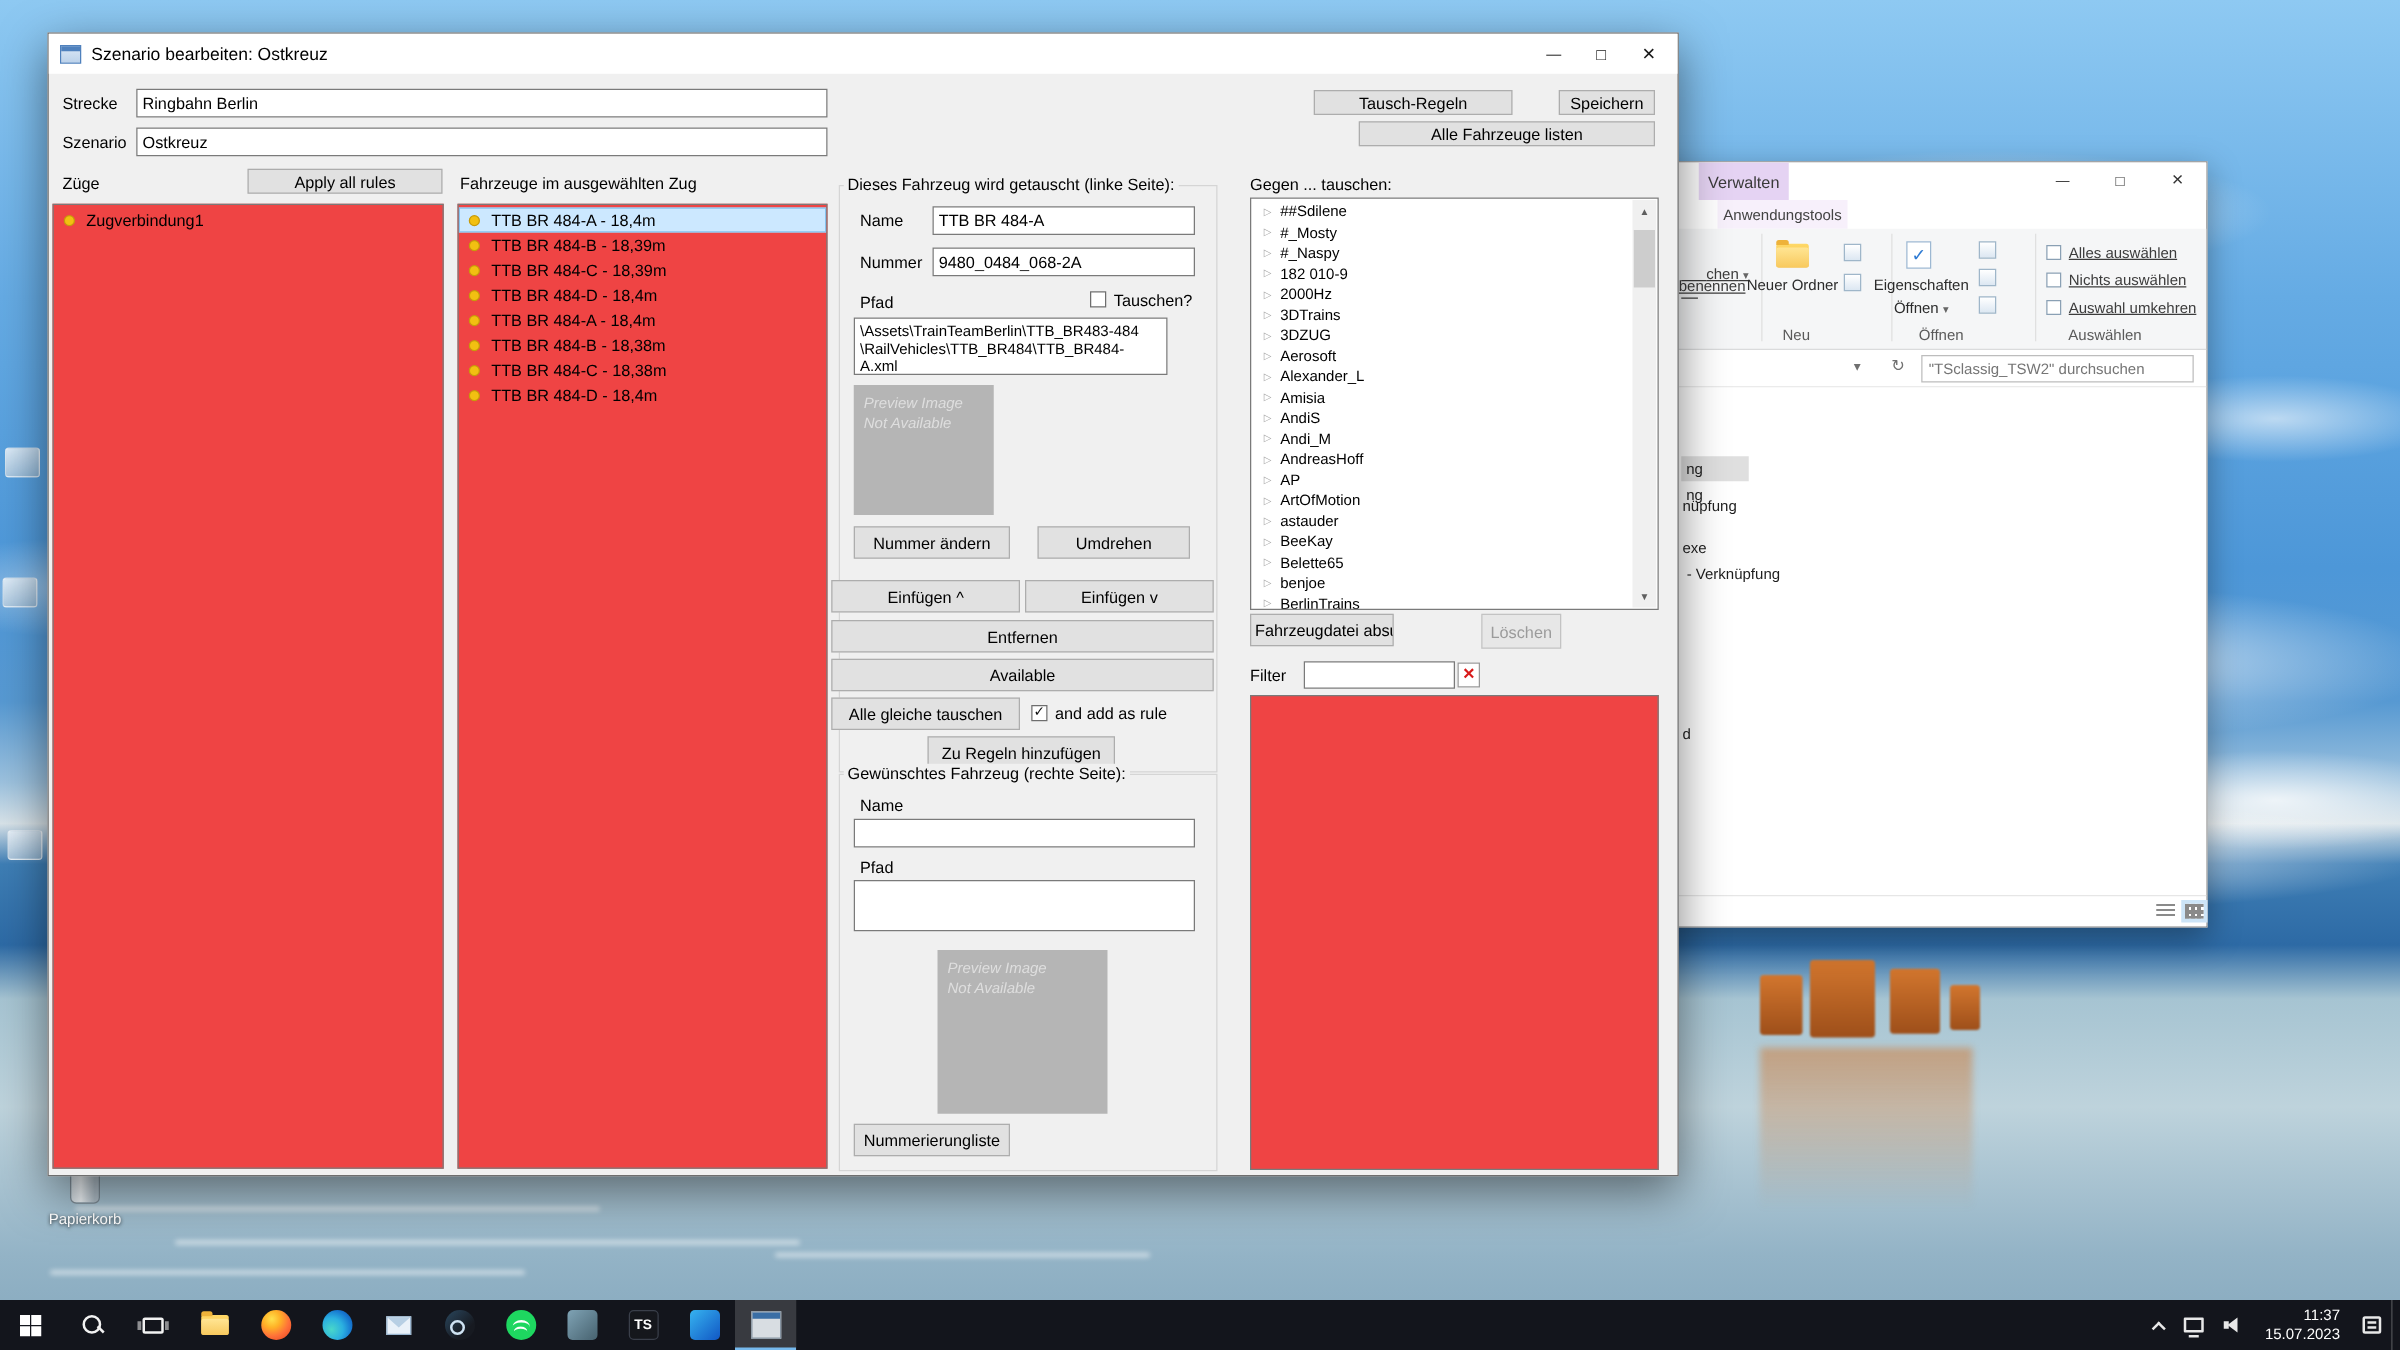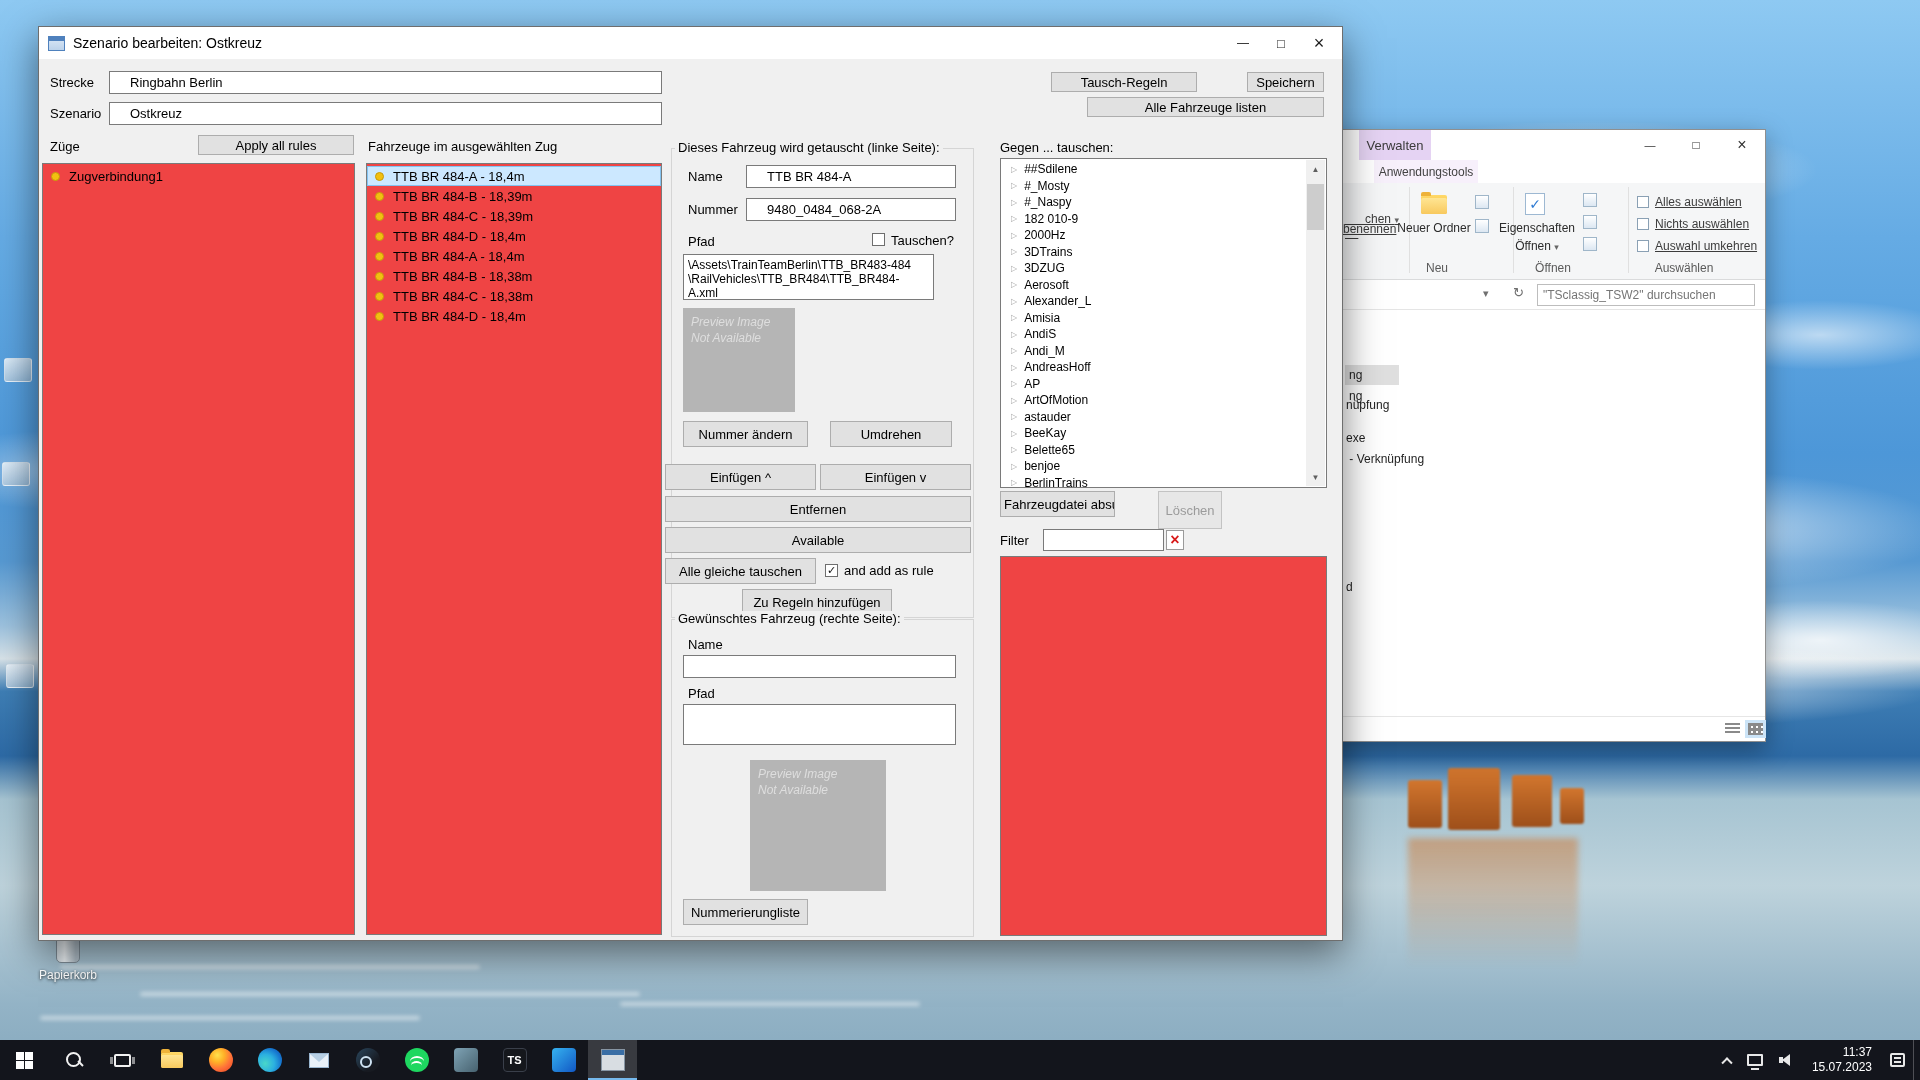--- a/index.html
+++ b/index.html
@@ -26,21 +26,21 @@
     background:linear-gradient(#e8eef2,#b9c6cf); }
   .bin-body { position:absolute; left:3px; top:9px; width:24px; height:26px; border:1px solid #7c8a94; border-radius:3px 3px 5px 5px;
     background:linear-gradient(90deg,#cfd8de,#eef3f6 35%,#aebcc6 85%); }
   .bin-label { margin-top:3px; font-size:12px; color:#fff; text-shadow:0 1px 3px rgba(0,0,0,.85); }
 
   
   .btn { position:absolute; background:#e1e1e1; border:1px solid #adadad; font-size:13px;
     display:flex; align-items:center; justify-content:center; white-space:nowrap; overflow:hidden; }
   .btn.clip { justify-content:flex-start; padding-left:3px; }
   .btn.disabled { color:#9b9b9b; background:#e7e7e7; border-color:#c3c3c3; }
-  .tb  { position:absolute; border:1px solid #7a7a7a; background:#fff; font:13px "Liberation Sans","DejaVu Sans",sans-serif; padding:0 20px; }
+  .tb  { position:absolute; border:1px solid #7a7a7a; background:#fff; font:13px "Liberation Sans","DejaVu Sans",sans-serif; padding:0 4px; }
   .lbl { position:absolute; font-size:13px; white-space:nowrap; }
   .listbox { position:absolute; background:#ef4444; border:1px solid #7a7a7a; overflow:hidden; }
   .lrow { height:20px; display:flex; align-items:center; padding-left:8px; gap:9px; }
   .lrow.selected { background:#cce8ff; outline:1px solid #84c3f0; outline-offset:-1px; }
   .dot { width:9px; height:9px; border-radius:50%; background:#f2c011; border:1px solid #c79a0a; flex:none; }
   .groupbox { position:absolute; border:1px solid #d5d5d5; }
   .legend { position:absolute; top:-9px; left:3px; background:#f0f0f0; padding:0 3px; font-size:13px; white-space:nowrap; }
   .preview { position:absolute; background:#b5b5b5; color:#dedede; font-style:italic; font-size:12px;
     padding:6px 8px; line-height:16px; }
   .cb { position:absolute; width:13px; height:13px; background:#fff; border:1px solid #6e6e6e;
@@ -263,21 +263,21 @@
       <div class="win-btn" style="font-size:13px">□</div>
       <div class="win-btn" style="font-size:18px">×</div>
     </div>
   </div>
 
   <div class="lbl" style="left:11px;top:48px">Strecke</div>
   <input class="tb" style="left: 70px; top: 44px; width: 553px; height: 23px;" value="Ringbahn Berlin">
   <div class="lbl" style="left:11px;top:79px">Szenario</div>
   <input class="tb" style="left: 70px; top: 75px; width: 553px; height: 23px;" value="Ostkreuz">
 
-  <div class="btn" style="left:1012px;top:45px;width:146px;height:20px">Tausch-Regeln</div>
+  <div class="btn" style="left:1012px;top:45px;width:159px;height:20px">Tausch-Regeln</div>
   <div class="btn" style="left:1208px;top:45px;width:77px;height:20px">Speichern</div>
   <div class="btn" style="left:1048px;top:70px;width:237px;height:20px">Alle Fahrzeuge listen</div>
 
   <div class="lbl" style="left:11px;top:112px">Züge</div>
   <div class="btn" style="left:159px;top:108px;width:156px;height:20px">Apply all rules</div>
   <div class="listbox" style="left:3px;top:136px;width:313px;height:772px;padding-top:2px">
     <div class="lrow">
       <span class="dot"></span>
       <span>Zugverbindung1</span>
     </div>
@@ -443,21 +443,21 @@
         <span>BerlinTrains</span>
       </div>
     <div class="vscroll">
       <div class="scroll-arrow">▲</div>
       <div class="scroll-thumb"></div>
       <div class="scroll-arrow bottom">▼</div>
     </div>
   </div>
 
   <div class="btn clip" style="left:961px;top:464px;width:115px;height:26px">Fahrzeugdatei absuchen</div>
-  <div class="btn disabled" style="left:1119px;top:464px;width:64px;height:38px">Löschen</div>
+  <div class="btn disabled" style="left:1146px;top:464px;width:64px;height:28px">Löschen</div>
   <div class="lbl" style="left:961px;top:506px">Filter</div>
   <input class="tb" style="left: 1004px; top: 502px; width: 121px; height: 22px;">
   <div class="redx" style="left:1127px;top:503px;width:18px;height:20px">×</div>
   <div class="listbox" style="left:961px;top:529px;width:327px;height:380px"></div>
 </div>
 
 <div class="taskbar">
   <div class="tb-btn">
       <div class="ic-win">
         <div></div>

